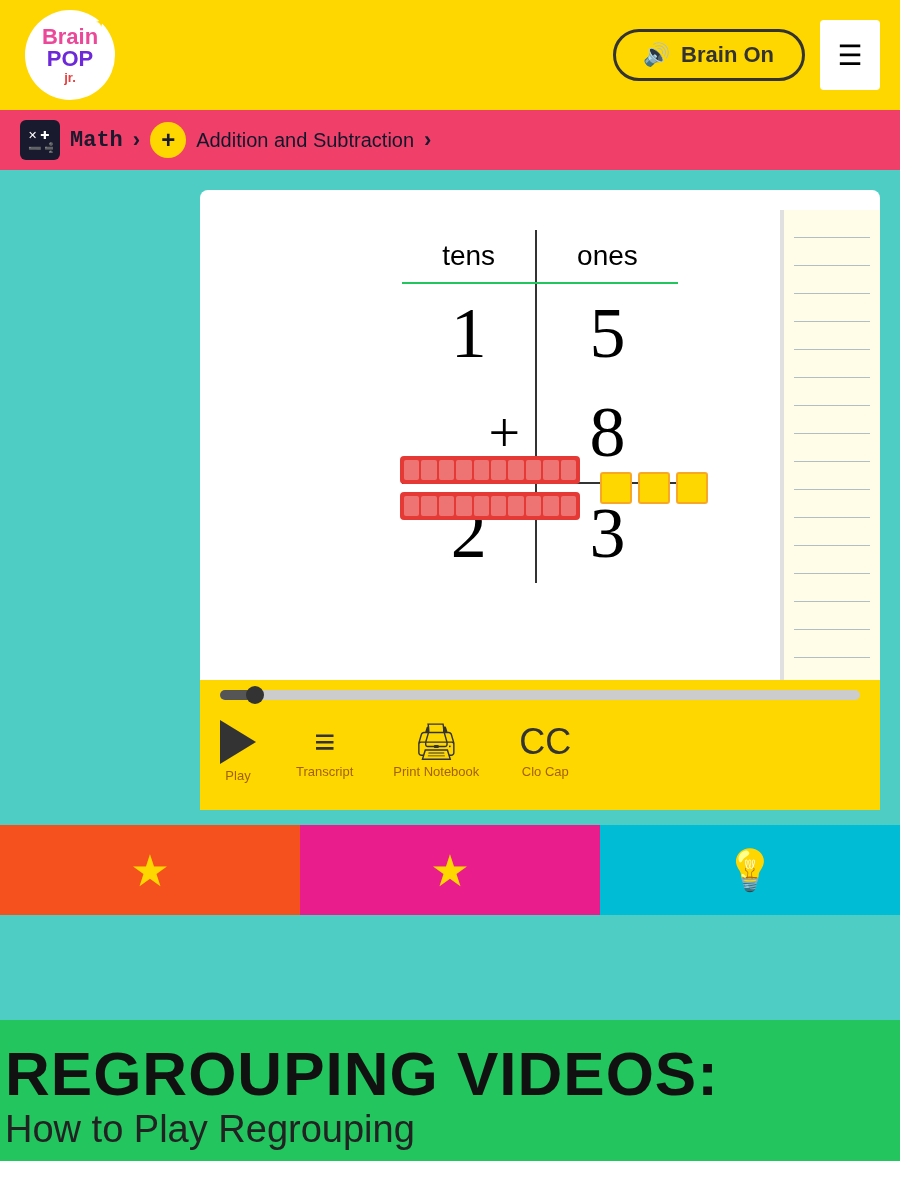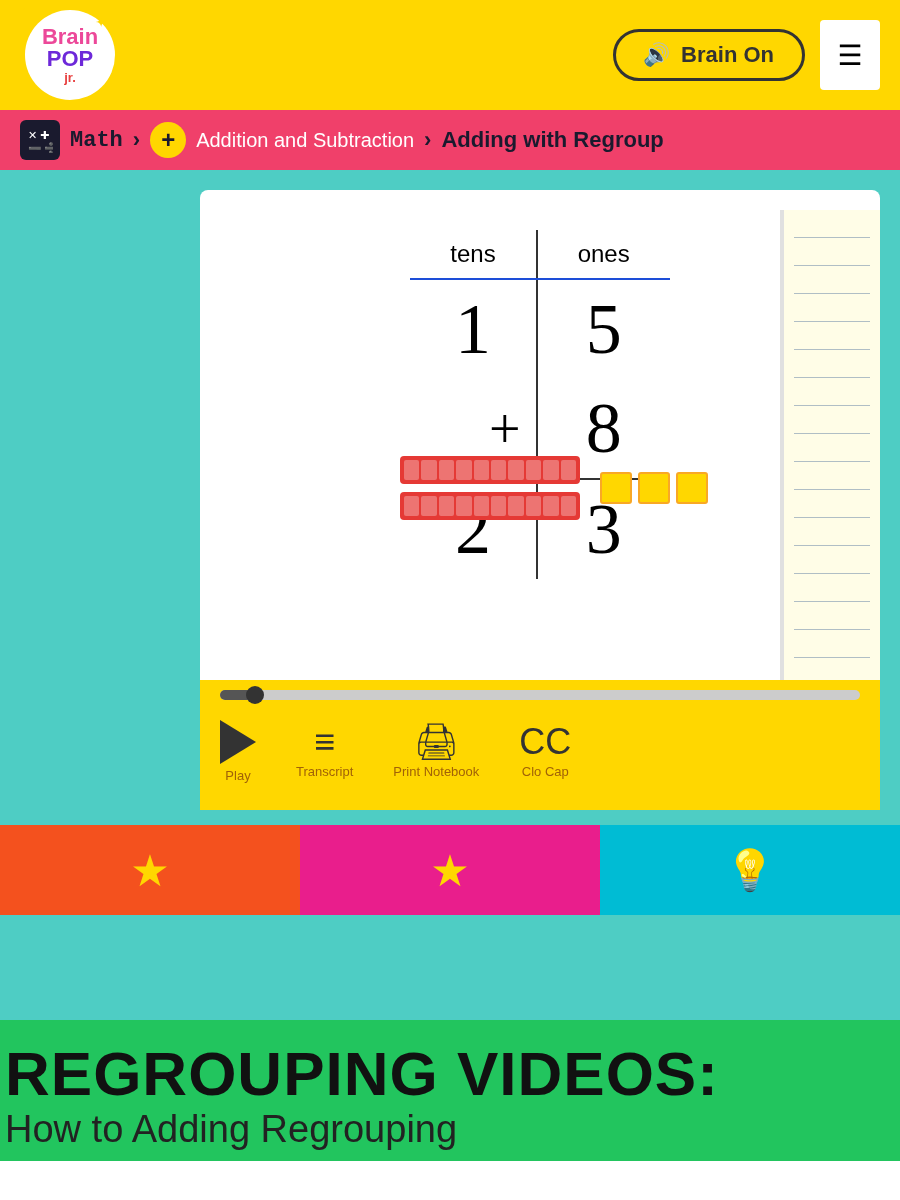--- a/index.html
+++ b/index.html
@@ -135,21 +135,21 @@
       border-radius: 50%;
       display: flex;
       align-items: center;
       justify-content: center;
       font-size: 24px;
       font-weight: bold;
       color: #1a1a2e;
     }
     .breadcrumb-sub {
       font-size: 20px;
-      color: #ffffff;
+      color: #0f172a;
     }
     .breadcrumb-current {
       font-size: 22px;
       font-weight: 900;
       color: #1a1a2e;
     }
 
     
     .main {
       background: #4ECDC4;
@@ -185,24 +185,24 @@
       border-bottom: 1px solid #B0BEC5;
       margin: 0 10px;
     }
 
     
     .place-value-table {
       border-collapse: collapse;
       margin-top: 10px;
     }
     .place-value-table th {
-      font-size: 24px;
+      font-size: 28px;
       font-weight: normal;
       padding: 10px 40px;
-      border-bottom: 2px solid #1d4ed8;
+      border-bottom: 2px solid #22c55e;
     }
     .place-value-table td {
       font-size: 64px;
       font-family: 'Comic Sans MS', cursive, sans-serif;
       text-align: center;
       padding: 8px 30px;
     }
     .col-divider {
       border-left: 2px solid #333;
     }
@@ -404,21 +404,20 @@
     <svg width="26" height="26" viewBox="0 0 26 26">
       <text y="12" x="1" font-size="11" fill="white">✕ ✚</text>
       <text y="25" x="1" font-size="11" fill="white">➖ ➗</text>
     </svg>
   </div>
   <span class="breadcrumb-label">Math</span>
   <span class="breadcrumb-sep">›</span>
   <div class="breadcrumb-plus-icon">+</div>
   <span class="breadcrumb-sub">Addition and Subtraction</span>
   <span class="breadcrumb-sep">›</span>
-  <span class="breadcrumb-current">Adding with Regroup</span>
 </div>
 
 <div class="main">
 
   <div class="video-container">
 
     <div class="notebook-paper">
       <div class="notebook-line"></div>
       <div class="notebook-line"></div>
       <div class="notebook-line"></div>
@@ -530,14 +529,14 @@
       <span style="color:#FFD700;font-size:44px;">★</span>
     </div>
     <div class="card-teal">
       <span style="font-size:40px;">💡</span>
     </div>
   </div>
 </div>
 
 <div class="bottom-text">
   <div class="bottom-heading">REGROUPING VIDEOS:</div>
-  <div class="bottom-subheading">How to Adding Regrouping</div>
+  <div class="bottom-subheading">How to Play Regrouping</div>
 </div>
 
 </body></html>

